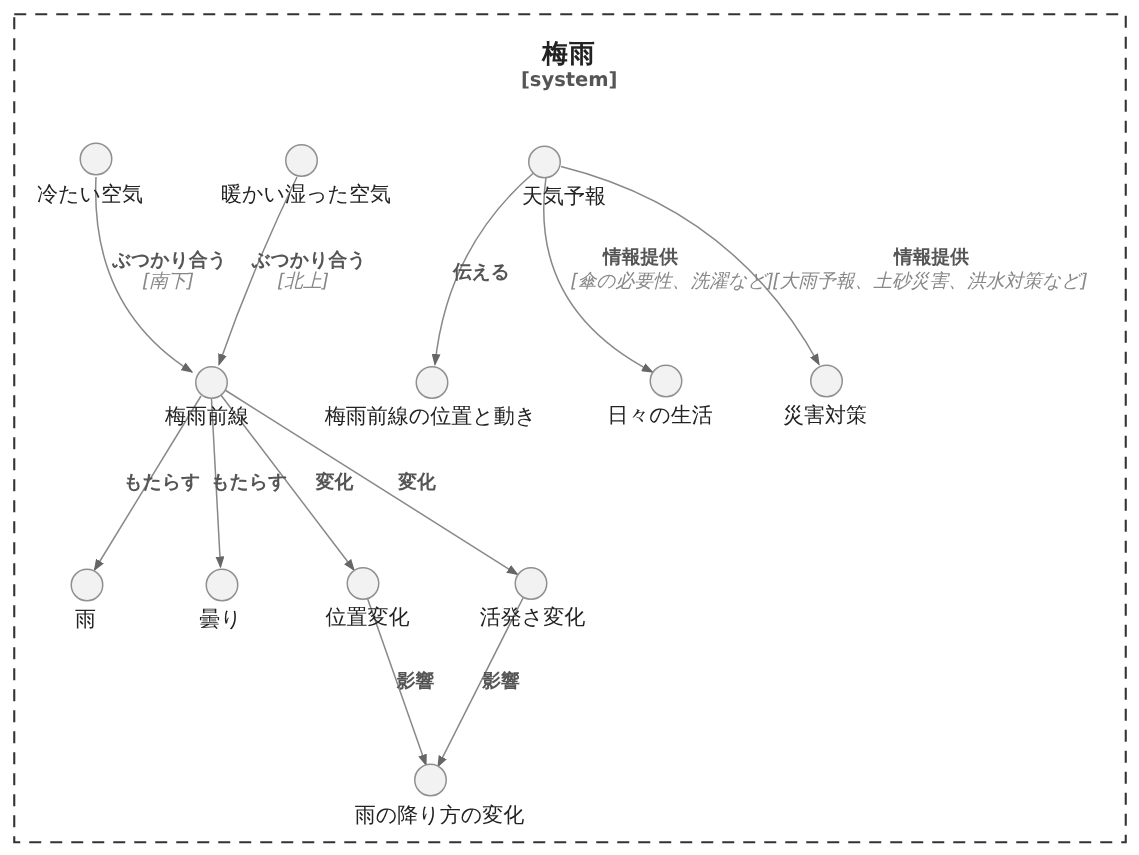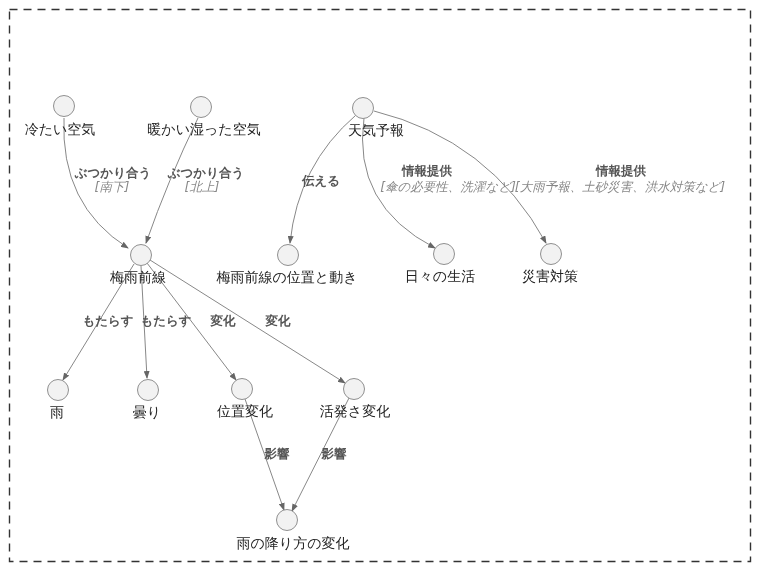--- a/index.html
+++ b/index.html
@@ -93,14 +93,16 @@
         <text x="108" y="325" class="elabel-bold">もたらす</text>
         <text x="166" y="325" class="elabel-bold">もたらす</text>
         <text x="223" y="325" class="elabel-bold">変化</text>
         <text x="278" y="325" class="elabel-bold">変化</text>
         <text x="277" y="458" class="elabel-bold">影響</text>
         <text x="334" y="458" class="elabel-bold">影響</text>
       </g>
   </svg>
 
   <div class="title-block">
+    <div class="title">梅雨</div>
+    <div class="subtitle">[system]</div>
   </div>
 </div>
 
 </body></html>

